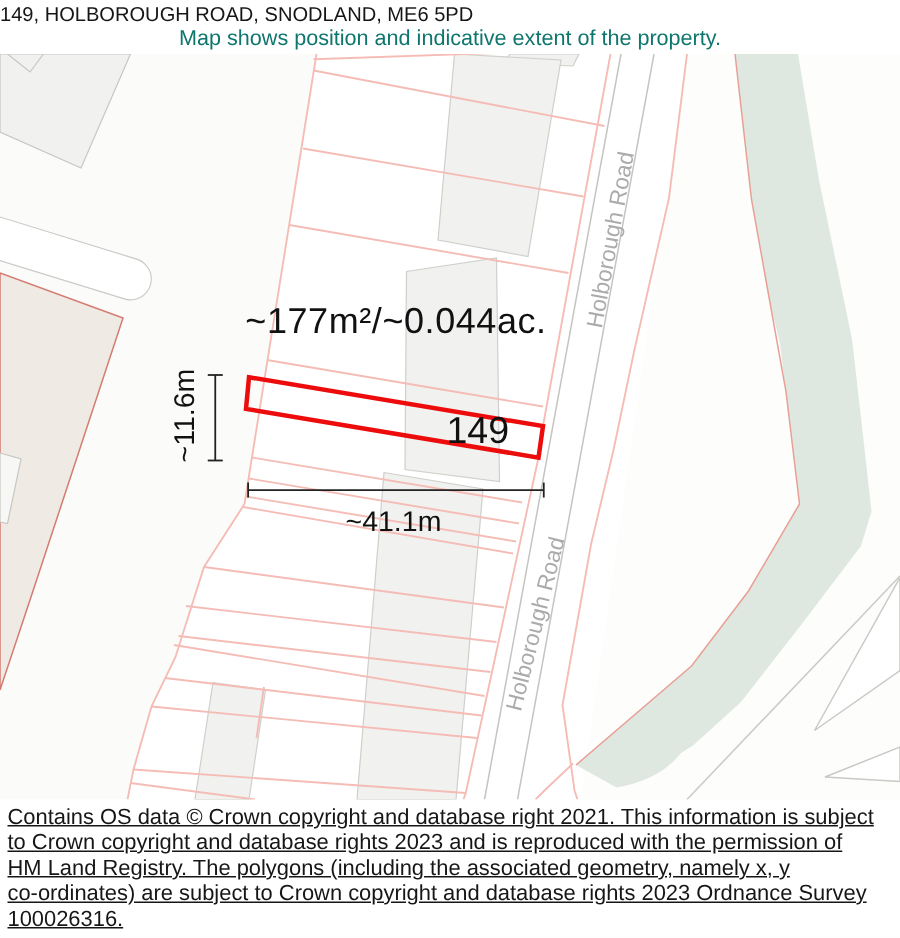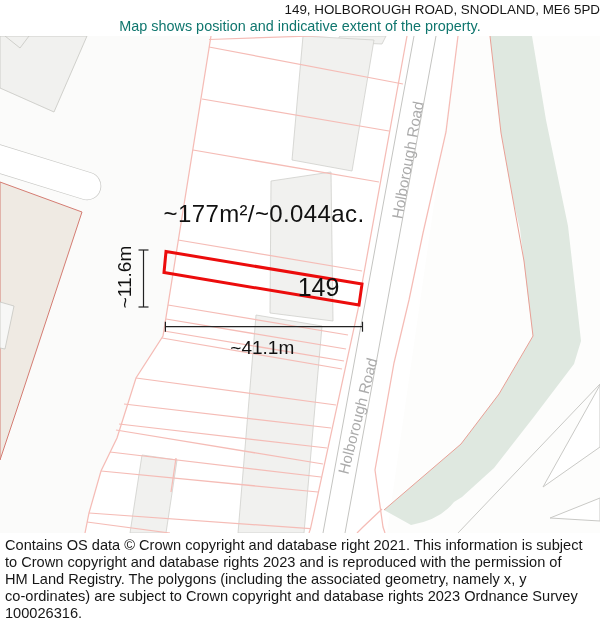--- a/index.html
+++ b/index.html
@@ -1,19 +1,19 @@
 <!DOCTYPE html>
 <html><head>
 <meta charset="utf-8">
 <style>
   html,body{margin:0;padding:0;}
   body{width:600px;height:625px;background:#ffffff;font-family:"Liberation Sans",sans-serif;overflow:hidden;position:relative;}
-  .title{position:absolute;left:0;top:2px;width:600px;text-align:right;font-size:13.4px;color:#161616;}
+  .title{position:absolute;left:0;top:2px;width:600px;text-align:left;font-size:13.4px;color:#161616;}
   .subtitle{position:absolute;left:0;top:18px;width:600px;text-align:center;font-size:14.4px;color:#0f766e;}
-  .footer{position:absolute;left:5px;top:537px;width:595px;font-size:14.6px;line-height:17px;color:#161616;white-space:nowrap;}
+  .footer{position:absolute;left:5px;top:537px;width:595px;font-size:14.6px;line-height:17px;color:#161616;white-space:nowrap;text-decoration:underline;}
   #map{position:absolute;left:0;top:36px;}
 </style>
 </head>
 <body>
 
 <div class="title">149, HOLBOROUGH ROAD, SNODLAND, ME6 5PD</div>
 
 <div class="subtitle">Map shows position and indicative extent of the property.</div>
 
 <svg id="map" width="600" height="497" viewBox="0 36 600 497" preserveAspectRatio="none">

